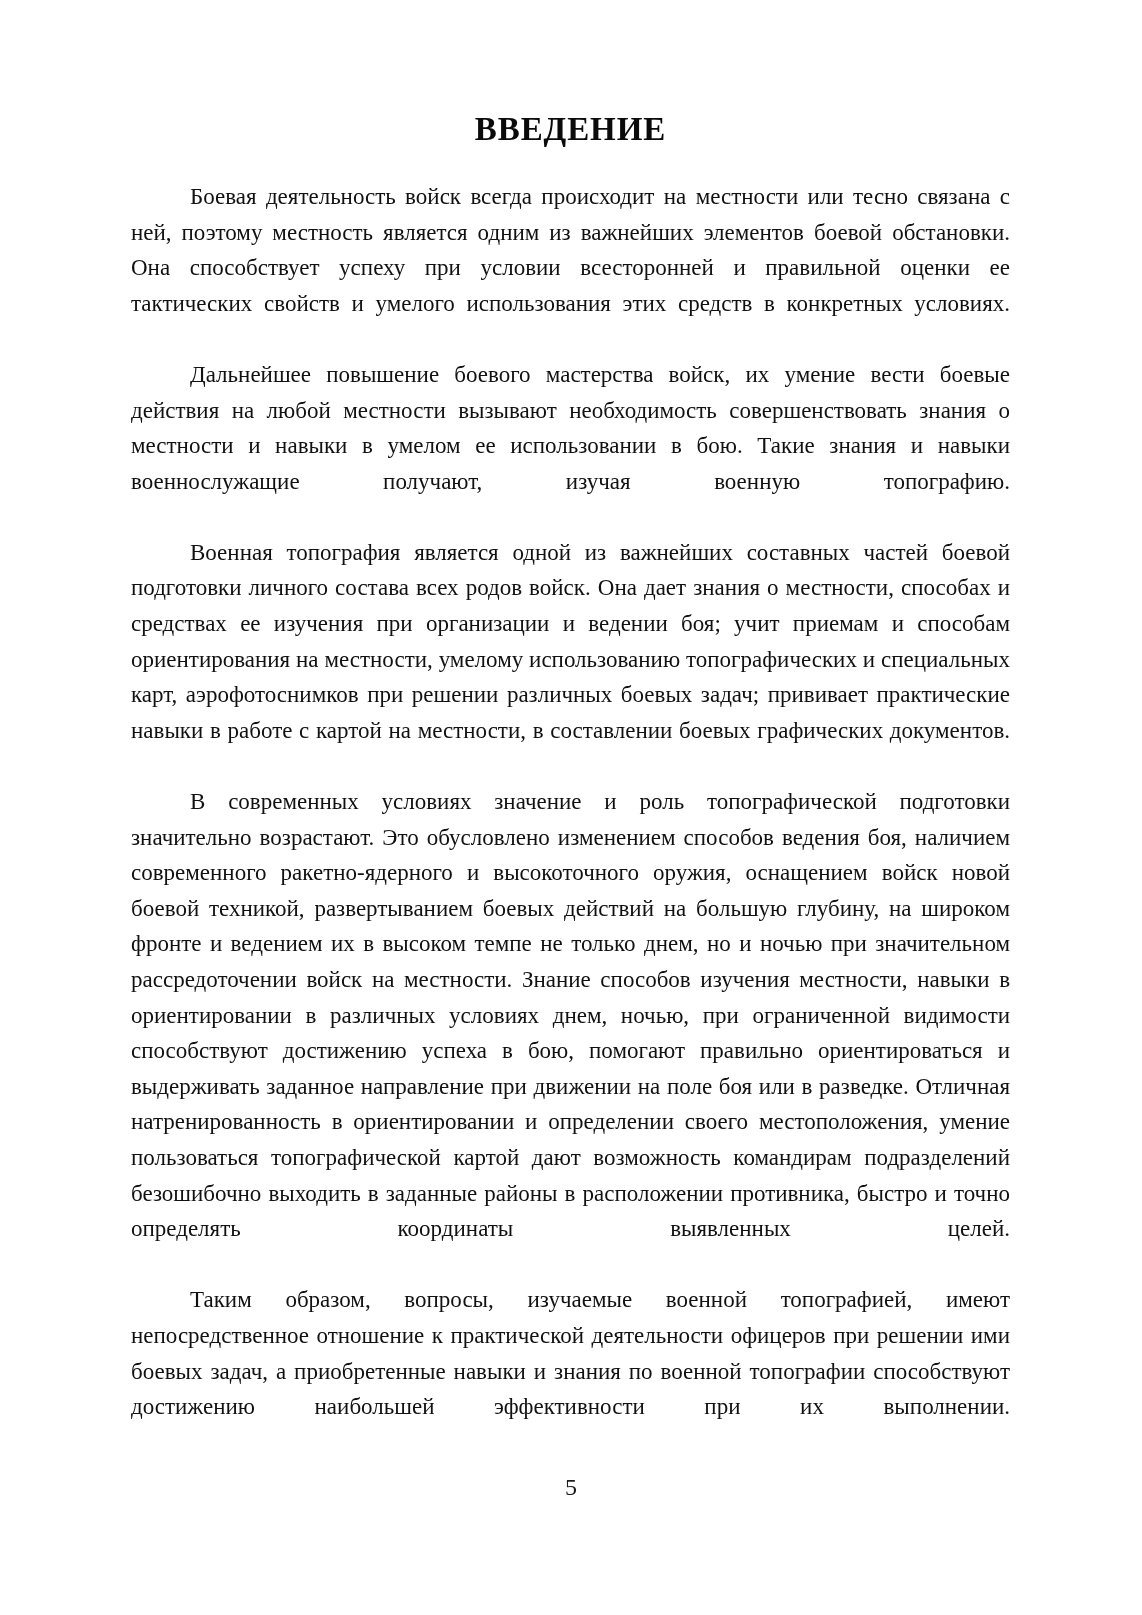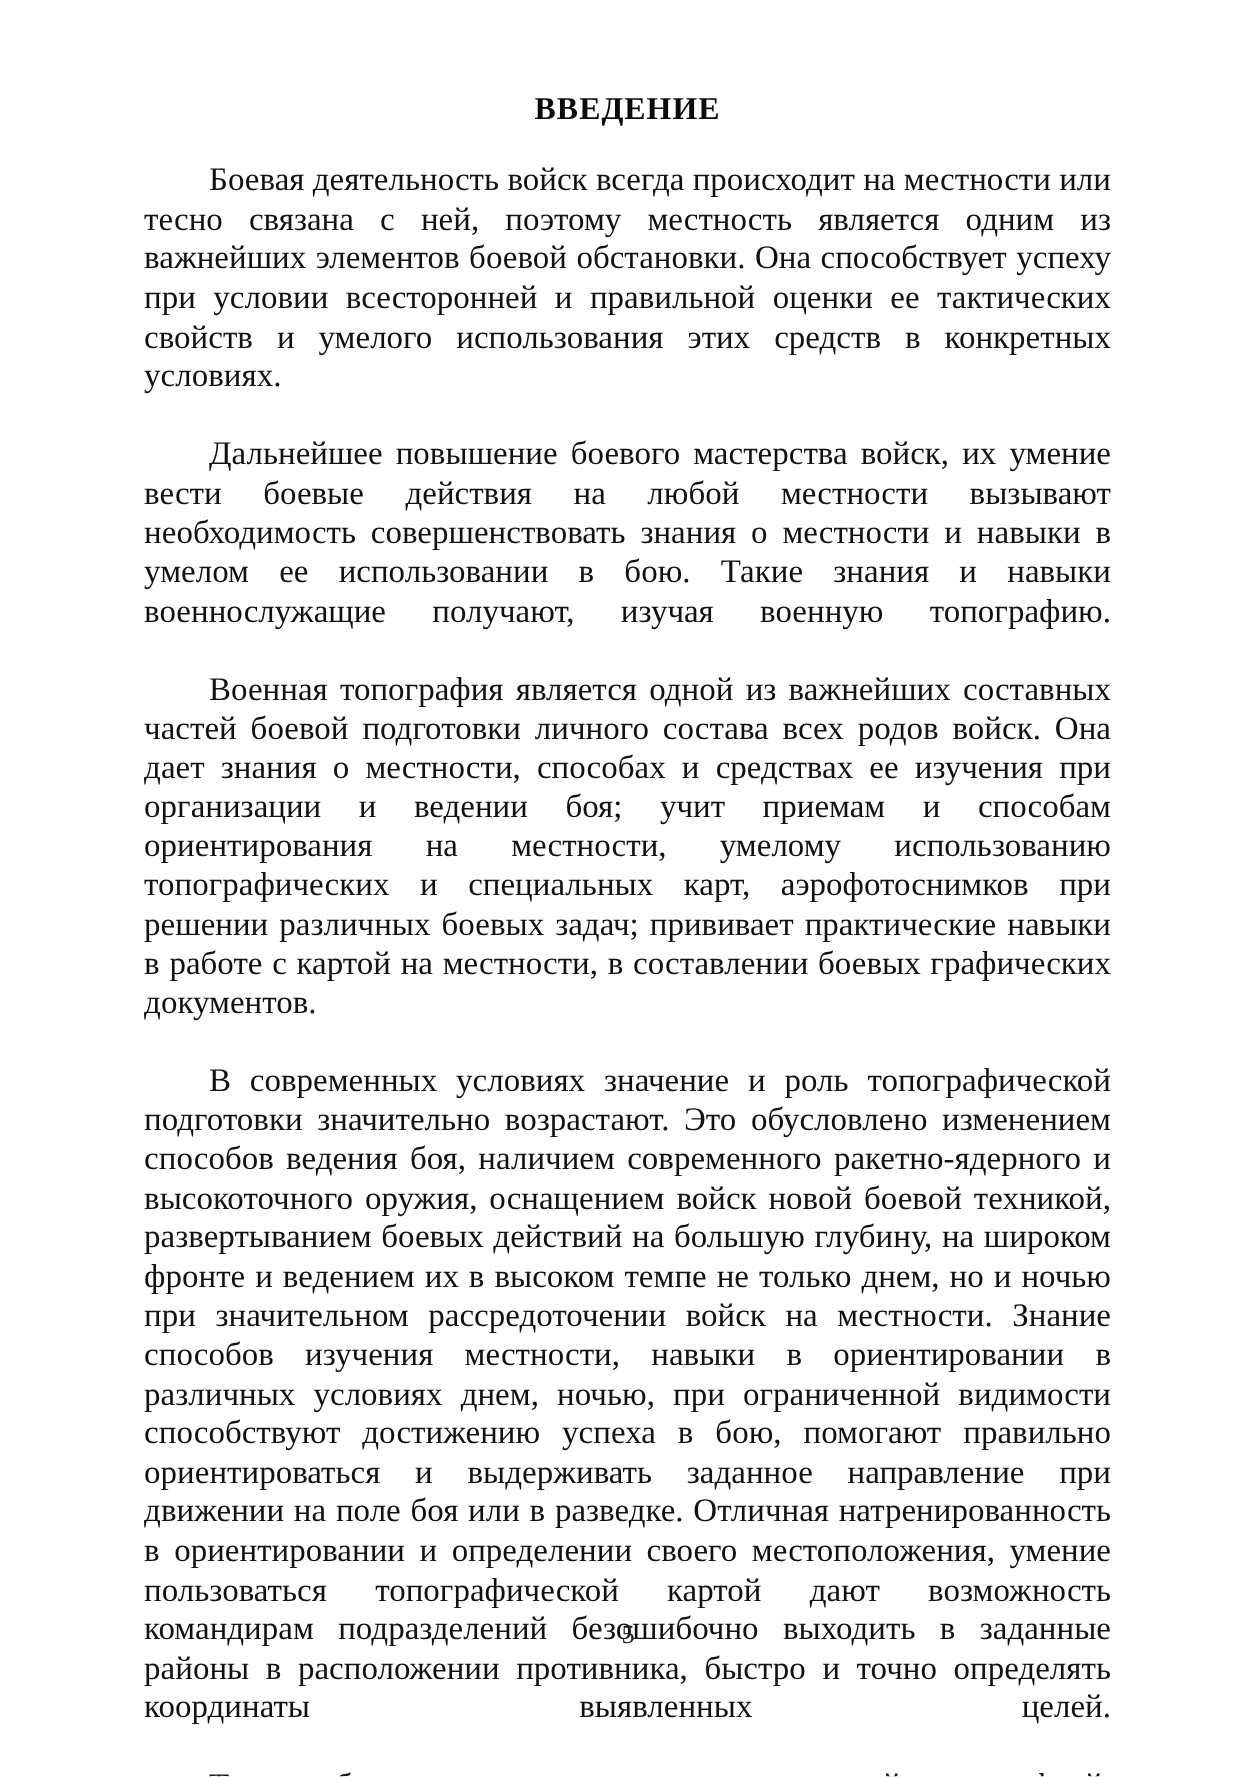--- a/index.html
+++ b/index.html
@@ -21,34 +21,34 @@
     box-sizing: border-box;
   }
   .content {
     position: absolute;
     left: 131px;
     top: 0;
     width: 879px;
   }
   .page-title {
     margin: 0;
-    padding-top: 82px;
-    font-size: 29px;
+    padding-top: 110px;
+    font-size: 33px;
     font-weight: bold;
     text-align: center;
     letter-spacing: 0.9px;
     line-height: 1.18;
     color: #0b0b0b;
   }
   .body-text {
     margin-top: 30px;
   }
   .para {
     margin: 0;
-    font-size: 30px;
+    font-size: 23px;
     line-height: 35.6px;
     text-align: justify;
     text-justify: inter-word;
     text-indent: 59px;
     color: #111111;
     hyphens: manual;
     font-family: Liberation Serif, serif;
     -webkit-hyphens: manual;
   }
   .para:last-child {

